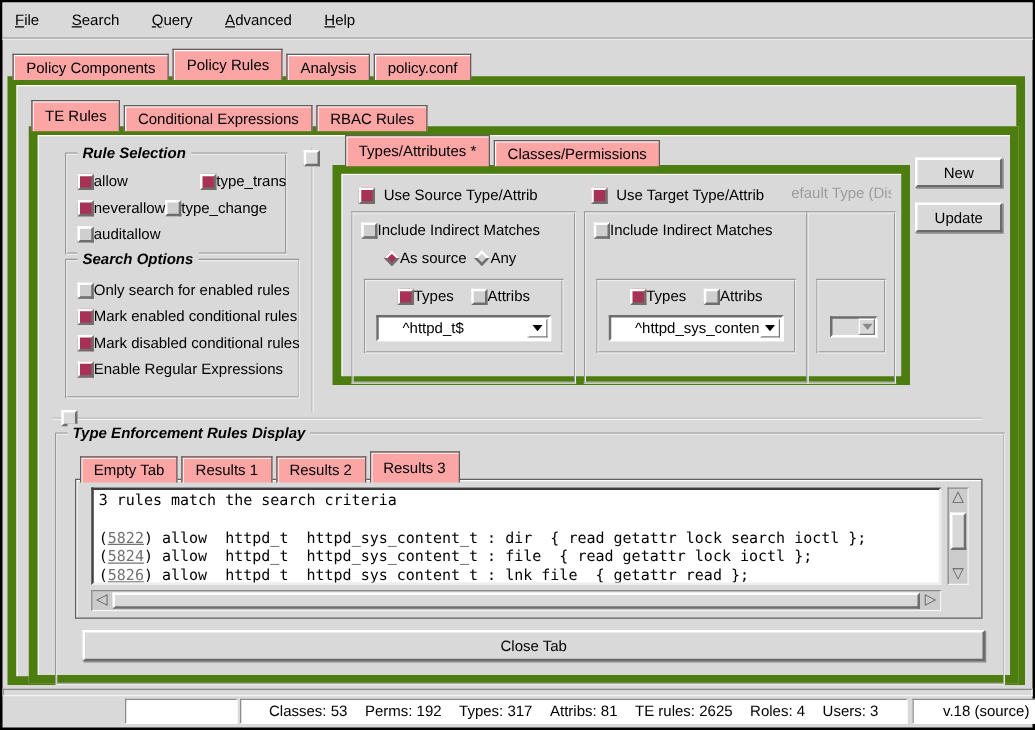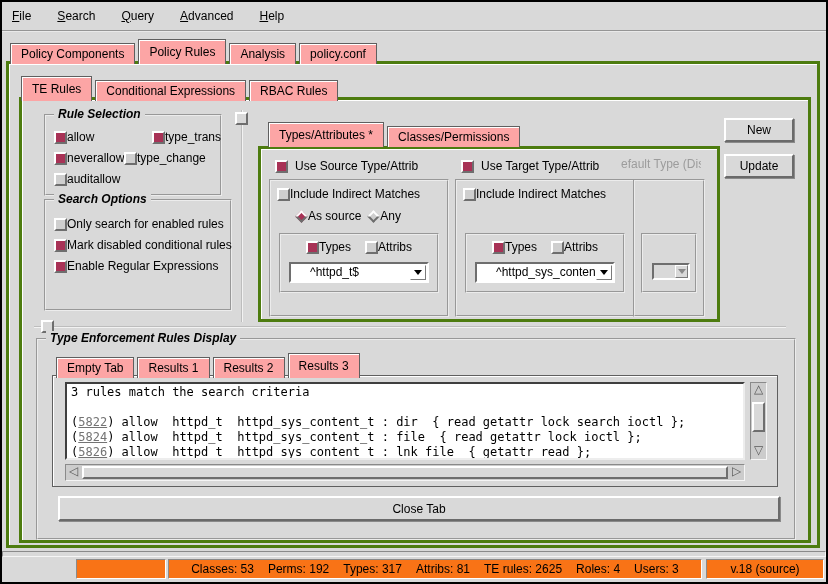--- a/index.html
+++ b/index.html
@@ -45,21 +45,21 @@
   .groupbox { position: absolute; border: 2px groove #ececec; }
   .gb-title { position: absolute; top: -9px; left: 8px; padding: 0 4px;
               background: #d9d9d9; font-weight: bold; font-style: italic; white-space: nowrap; }
 
   
   .tabbar { display: flex; align-items: flex-end; position: relative; z-index: 2; }
   .tab { background: #fca5a5; border: 1px solid #5f5f5f; border-bottom: none;
          box-shadow: inset 1px 1px 0 #fff; padding: 3px 10px 3px 10px;
          margin-right: 3px; margin-bottom: -1px; white-space: nowrap; cursor: default; }
   .tab.on { padding-top: 5px; padding-bottom: 5px; z-index: 3; }
-  .nbpage { border: 3px solid #4d7c0f; box-shadow: inset 1px 1px 0 #fff;
+  .nbpage { border: 7px solid #4d7c0f; box-shadow: inset 1px 1px 0 #fff;
             background: #d9d9d9; position: relative; }
 
   
   .main-tabbar { position: absolute; left: 8px; top: 37px; }
   .main-page { position: absolute; left: 4px; top: 59px; width: 814px; height: 487px; }
   .sub-tabbar { position: absolute; left: 12px; top: 12px; }
   .sub-page { position: absolute; left: 10px; top: 33px; width: 792px; height: 446px; }
 
   
   .vsash { position: absolute; left: 219px; top: 10px; width: 2px; height: 212px;
@@ -69,21 +69,21 @@
            background: #bdbdbd; border-bottom: 1px solid #f2f2f2; }
   .hsash-grip { position: absolute; left: 7px; top: -6px; width: 13px; height: 13px; }
 
   .rule-sel { left: 22px; top: 14px; width: 178px; height: 82px; }
   .rule-grid { position: absolute; left: 8px; top: 10px; right: 4px; }
   .rule-grid .cb-row { position: absolute; }
 
   .search-opts { left: 22px; top: 99px; width: 188px; height: 112px; }
   .so-items { position: absolute; left: 8px; top: 16px; display: flex; flex-direction: column; gap: 7px; }
 
-  .ta-notebook { position: absolute; left: 236px; top: 22px; width: 462px; }
+  .ta-notebook { position: absolute; left: 236px; top: 0; width: 462px; }
   .ta-tabbar { margin-left: 10px; }
   .ta-page { height: 176px; }
 
   .panel { position: absolute; top: 8px; }
   .panel-head { display: flex; align-items: center; gap: 7px; height: 18px; margin-left: 6px; white-space: nowrap; }
   .panel-frame { position: relative; margin-top: 4px; height: 138px;
                  border: 2px groove #ececec; }
   .inner-frame { position: absolute; left: 8px; right: 8px; top: 52px; height: 60px;
                  border: 2px groove #ececec; }
   .ta-cb-row { display: flex; justify-content: center; gap: 14px; margin-top: 5px; }
@@ -128,21 +128,21 @@
   .scroll-arrow { position: absolute; color: #5a5a5a; font-size: 12px; line-height: 13px;
                   width: 15px; height: 15px; text-align: center; }
 
   .close-btn { position: absolute; left: 20px; right: 14px; top: 156px; height: 25px; }
 
   
   .status-strip { position: absolute; left: 0; right: 0; top: 549px; height: 6px;
                   border: 1px solid; border-color: #8a8a8a #f5f5f5 #f5f5f5 #8a8a8a; background: #d9d9d9; }
   .seg { position: absolute; top: 557px; height: 20px;
          border: 1px solid; border-color: #8a8a8a #ffffff #ffffff #8a8a8a;
-         display: flex; align-items: center; justify-content: center; background: #f97316; }
+         display: flex; align-items: center; justify-content: center; background: #ffffff; margin-left: 24px; }
   .seg-empty { left: 74px; width: 90px; }
   .seg-stats { left: 166px; width: 534px; gap: 14px; white-space: nowrap; }
   .seg-version { left: 704px; width: 118px; }
 </style>
 </head>
 <body>
 
 <div class="window">
 
   <div class="menubar">
@@ -195,20 +195,24 @@
           </label>
         </div>
       </div>
 
       <div class="groupbox search-opts">
         <div class="gb-title">Search Options</div>
         <div class="so-items">
           <label class="cb-row">
             <span class="cb"></span>
             <span>Only search for enabled rules</span>
+          </label>
+          <label class="cb-row">
+            <span class="cb on"></span>
+            <span>Mark enabled conditional rules</span>
           </label>
           <label class="cb-row">
             <span class="cb on"></span>
             <span>Mark disabled conditional rules</span>
           </label>
           <label class="cb-row">
             <span class="cb on"></span>
             <span>Enable Regular Expressions</span>
           </label>
         </div>

